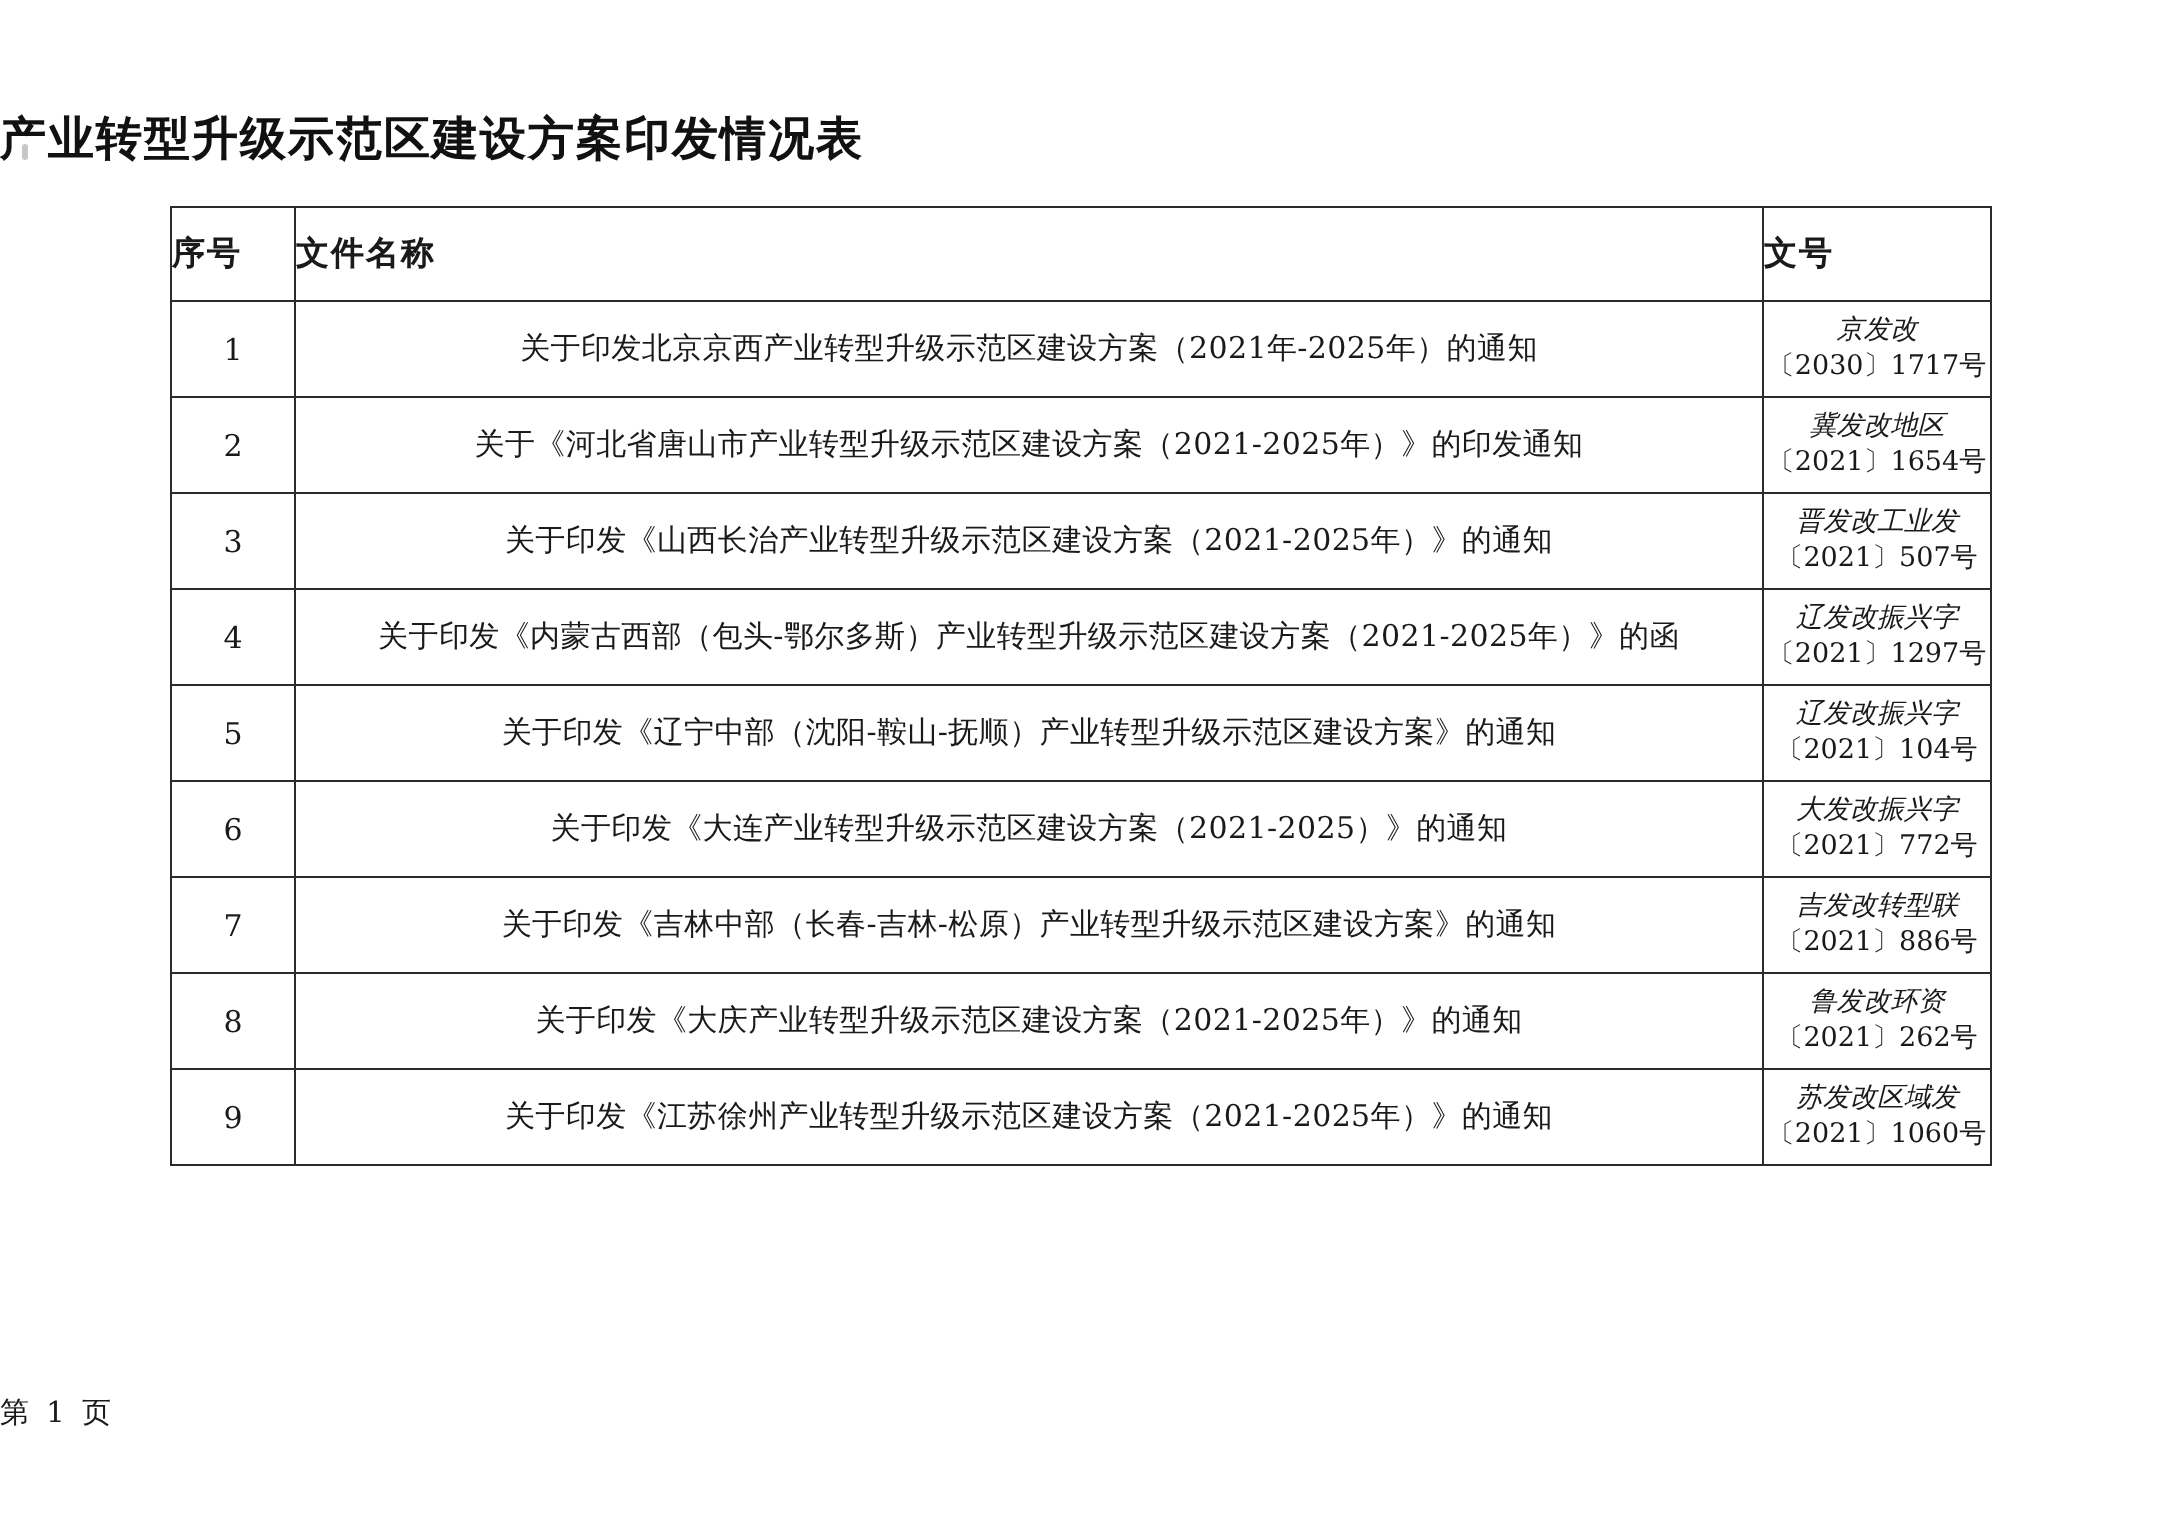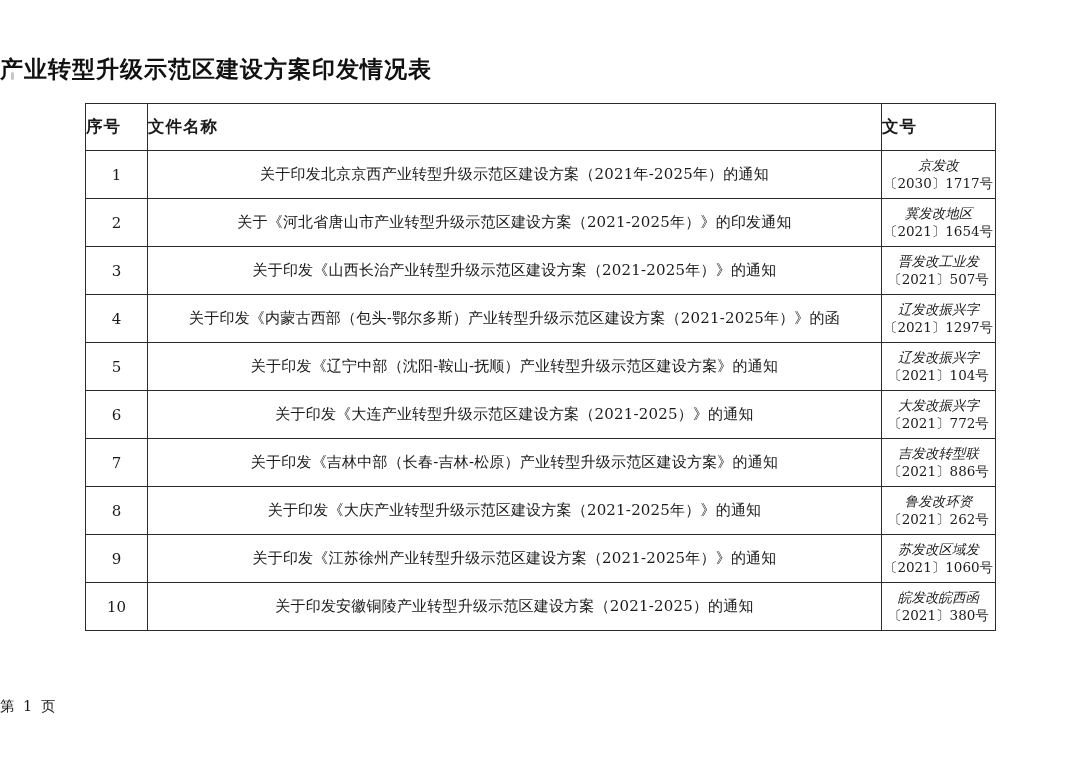--- a/index.html
+++ b/index.html
@@ -191,27 +191,19 @@
           </td>
         </tr>
         <tr>
           <td class="seq">9</td>
           <td class="name">关于印发《江苏徐州产业转型升级示范区建设方案（2021-2025年）》的通知</td>
           <td class="num">
             <span class="l1">苏发改区域发</span>
             <span class="l2">〔2021〕1060号</span>
           </td>
         </tr>
-        <tr>
-          <td class="seq">10</td>
-          <td class="name">关于印发安徽铜陵产业转型升级示范区建设方案（2021-2025）的通知</td>
-          <td class="num">
-            <span class="l1">皖发改皖西函</span>
-            <span class="l2">〔2021〕380号</span>
-          </td>
-        </tr>
       </tbody>
     </table>
   </div>
 
   <div class="footer">第 1 页</div>
 
 </div>
 
 </body></html>

